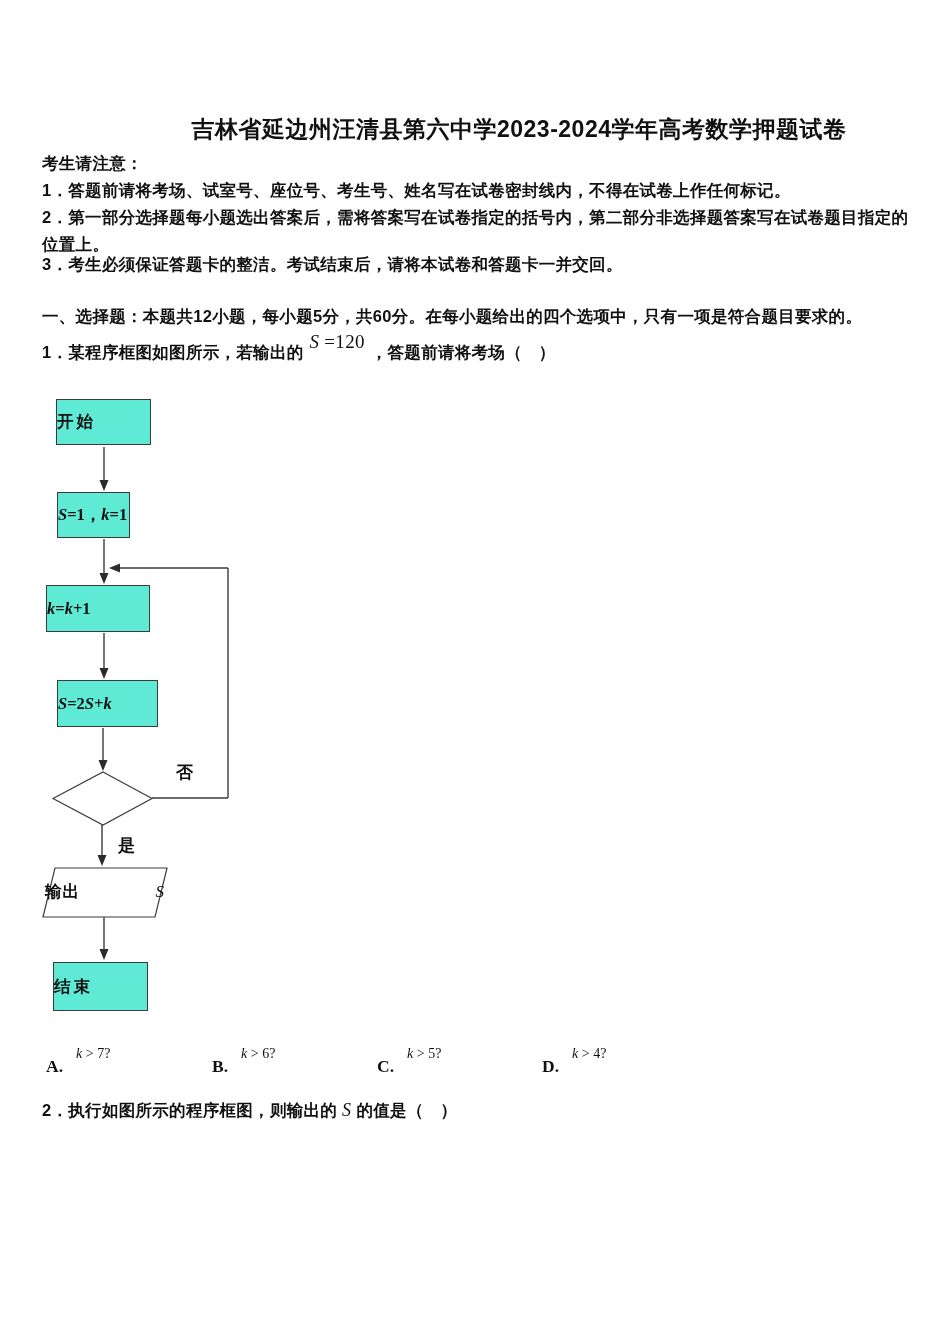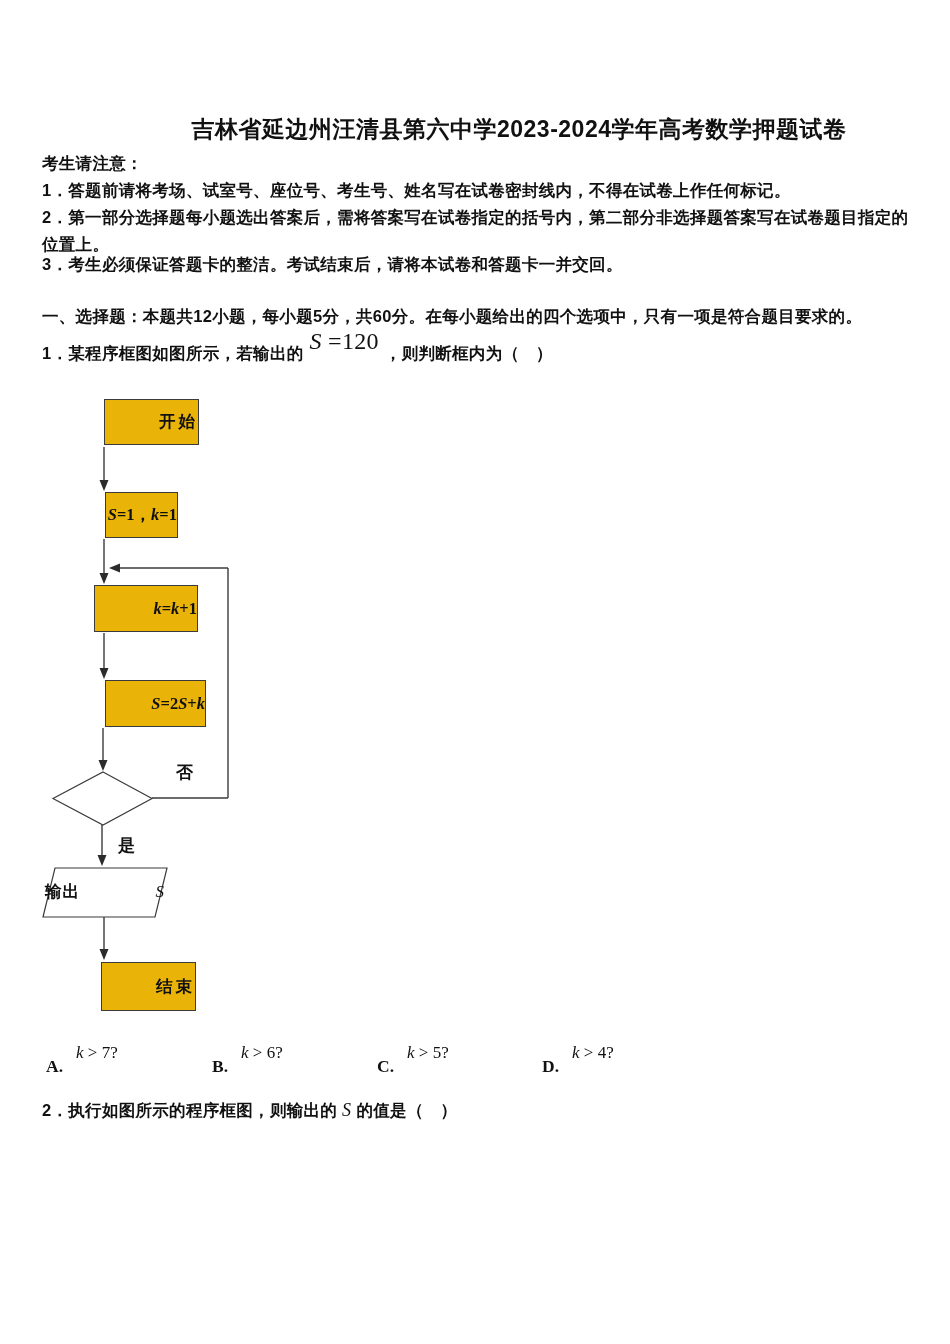--- a/index.html
+++ b/index.html
@@ -33,45 +33,44 @@
     line-height: 27px;
     letter-spacing: 0.3px;
   }
   .serif { font-family: "Liberation Serif", serif; font-weight: 400; }
   .it { font-style: italic; }
   .m-raised {
     position: relative;
     top: -10px;
     font-family: "Liberation Serif", serif;
     font-weight: 400;
-    font-size: 24px;
+    font-size: 19px;
     padding: 0 6px;
   }
   .q2-var {
     font-family: "Liberation Serif", serif;
     font-weight: 400;
     font-style: italic;
     font-size: 18px;
     padding: 0 5px;
   }
   
   .fc-svg { position: absolute; left: 0; top: 0; width: 950px; height: 1344px; }
   .fc-svg line { stroke: #3b3b3b; stroke-width: 1.4; }
   .fc-svg polygon.ah { fill: #2b2b2b; stroke: none; }
   .fc-svg polygon.shape { fill: #ffffff; stroke: #3b3b3b; stroke-width: 1.2; }
   .fc-box {
     position: absolute;
     border: 1.5px solid #3b3b3b;
-    background: #eab308;
+    background: #5eead4;
     display: flex;
     align-items: center;
-    justify-content: flex-end;
+    justify-content: flex-start;
     font-size: 16.5px;
     font-weight: 700;
-    margin-left: 48px;
   }
   .fc-box.cn { letter-spacing: 3px; }
   .fc-math {
     font-family: "Liberation Serif", serif;
     font-weight: 700;
     font-size: 16.5px;
     letter-spacing: 0;
   }
   .fc-label {
     position: absolute;
@@ -96,40 +95,40 @@
   .opt-letter {
     position: relative;
     top: 14px;
     font-family: "Liberation Serif", serif;
     font-weight: 700;
     font-size: 17.5px;
   }
   .opt-math {
     font-family: "Liberation Serif", serif;
     font-weight: 400;
-    font-size: 17px;
+    font-size: 14px;
     margin-left: 13px;
   }
 </style>
 </head>
 <body>
 
 <div class="page">
 
   <h1 class="title">吉林省延边州汪清县第六中学2023-2024学年高考数学押题试卷</h1>
 
   <div class="line" style="top:150px">考生请注意：</div>
   <div class="line" style="top:177px">1．答题前请将考场、试室号、座位号、考生号、姓名写在试卷密封线内，不得在试卷上作任何标记。</div>
   <div class="line" style="top:204px">2．第一部分选择题每小题选出答案后，需将答案写在试卷指定的括号内，第二部分非选择题答案写在试卷题目指定的位置上。</div>
   <div class="line" style="top:251px">3．考生必须保证答题卡的整洁。考试结束后，请将本试卷和答题卡一并交回。</div>
 
   <div class="line" style="top:303px">一、选择题：本题共12小题，每小题5分，共60分。在每小题给出的四个选项中，只有一项是符合题目要求的。</div>
 
   <div class="line" style="top:338px">
-    <span>1．某程序框图如图所示，若输出的</span><span class="m-raised"><span class="it">S</span><span> =120</span></span><span>，则判断框内为（　）</span>
+    <span>1．某程序框图如图所示，若输出的</span><span class="m-raised"><span class="it">S</span><span> =120</span></span><span>，答题前请将考场（　）</span>
   </div>
 
   <svg class="fc-svg" viewBox="0 0 950 1344">
     <line x1="104" y1="447" x2="104" y2="481"></line>
     <polygon class="ah" points="104,491 99.5,480 108.5,480"></polygon>
     <line x1="104" y1="539" x2="104" y2="574"></line>
     <polygon class="ah" points="104,584 99.5,573 108.5,573"></polygon>
     <line x1="228" y1="568" x2="116" y2="568"></line>
     <polygon class="ah" points="109,568 120,563.5 120,572.5"></polygon>
     <line x1="228" y1="568" x2="228" y2="798"></line>

